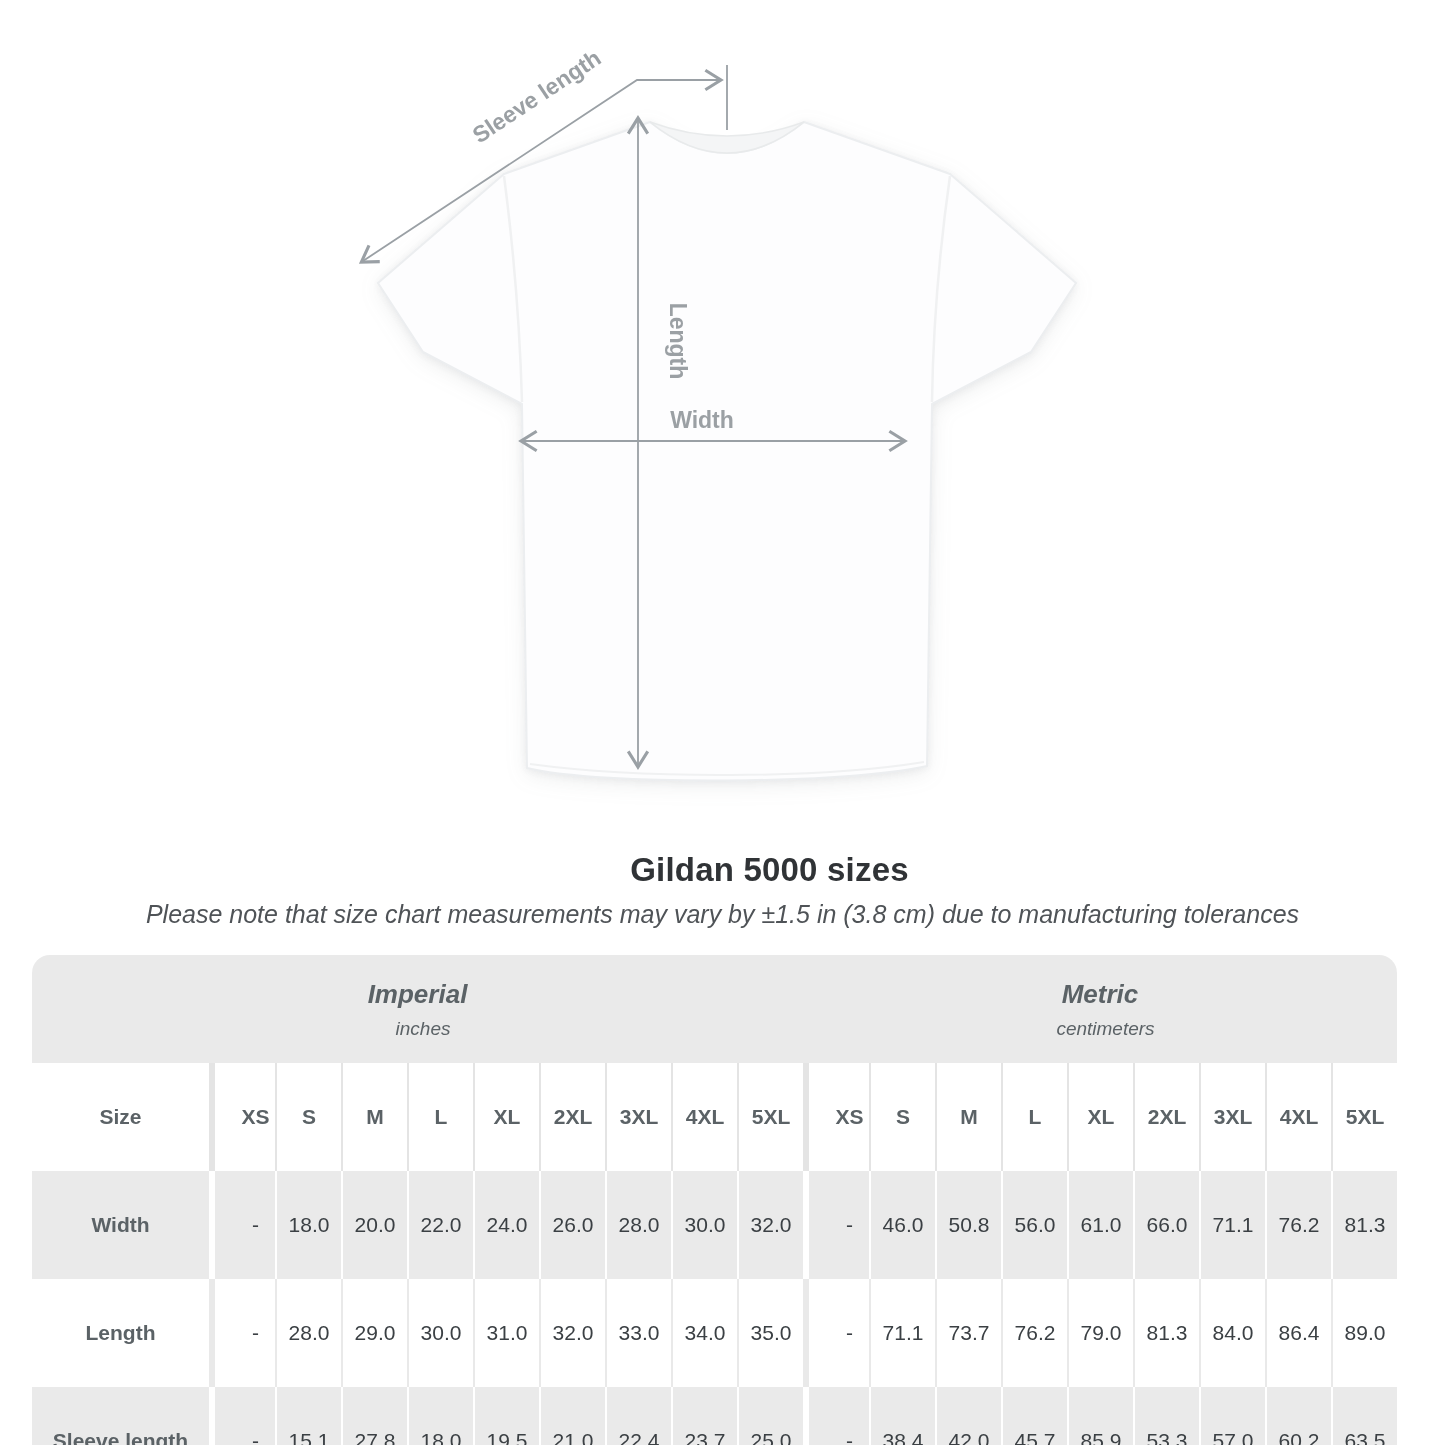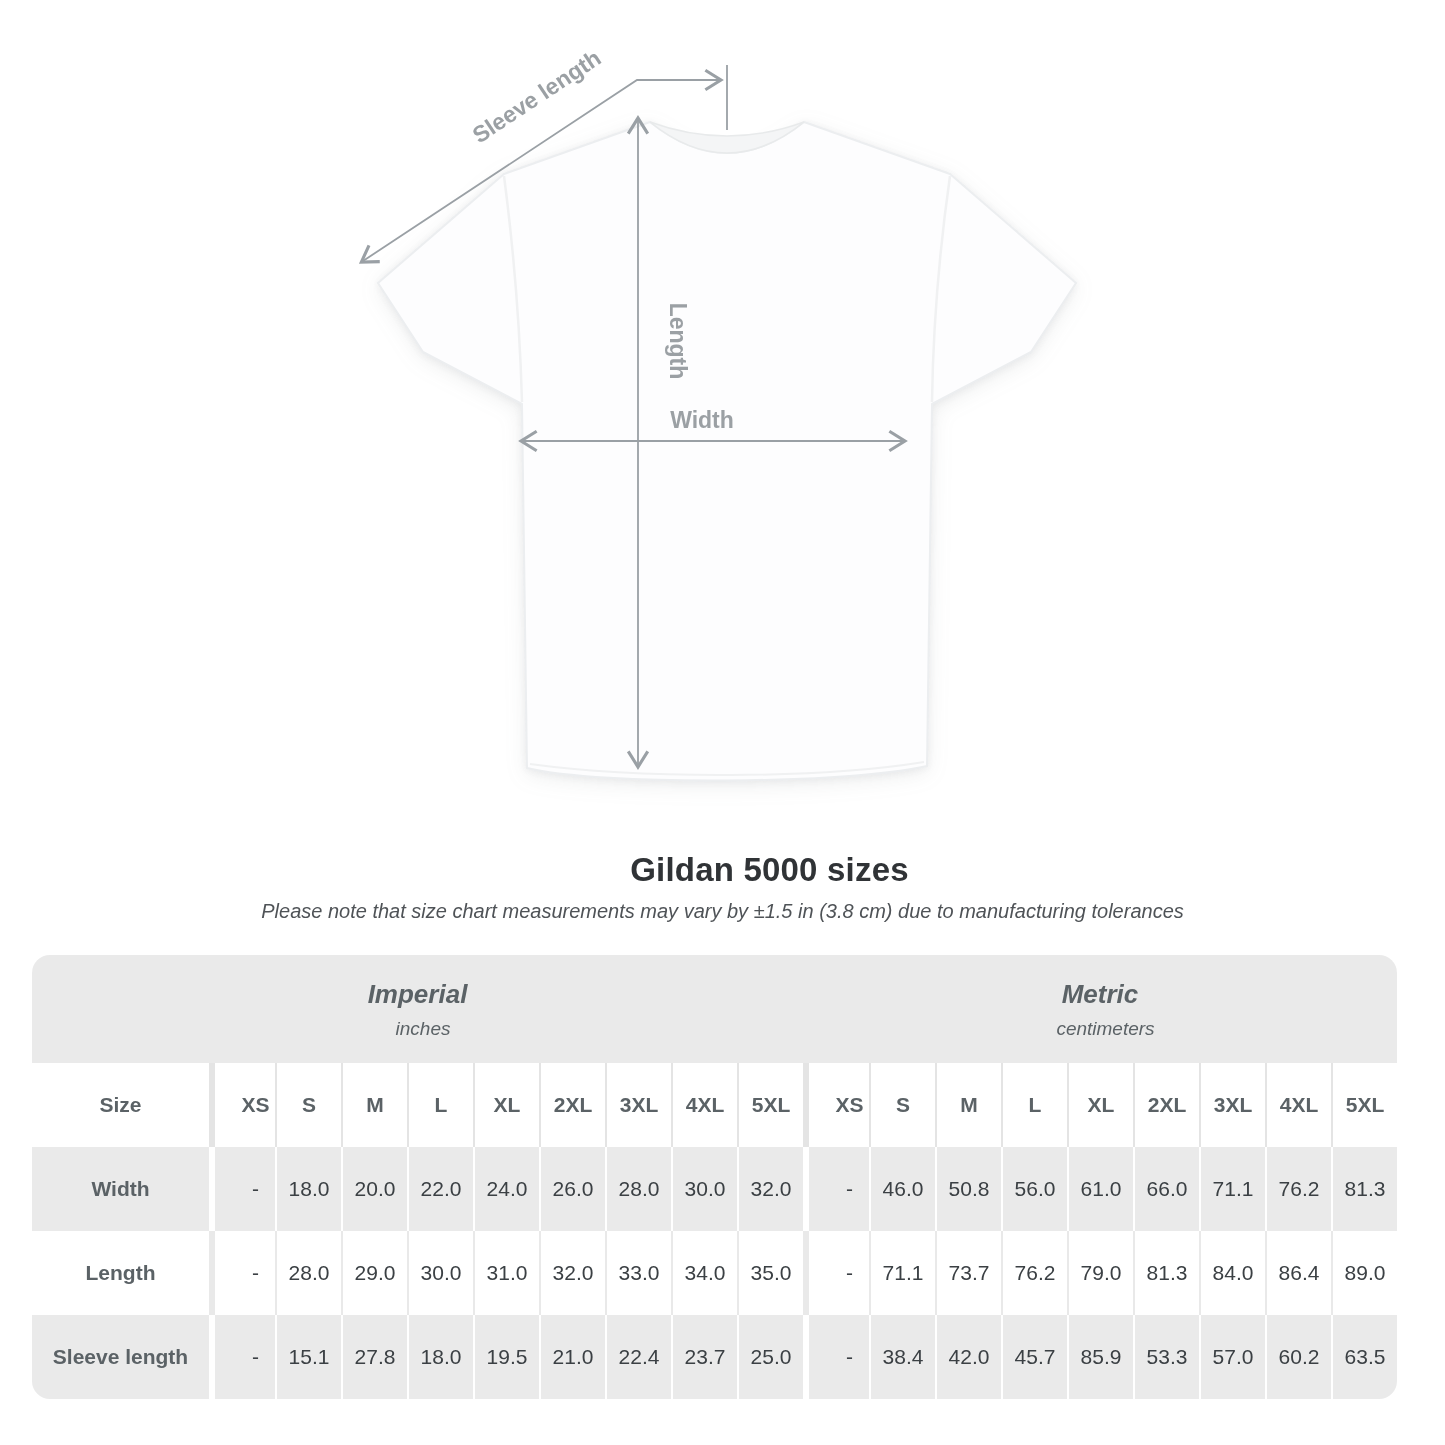--- a/index.html
+++ b/index.html
@@ -5,30 +5,30 @@
   html,body{margin:0;padding:0;background:#ffffff;}
   body{width:1445px;height:1445px;position:relative;overflow:hidden;
        font-family:"Liberation Sans",sans-serif;}
   .figure{position:absolute;top:0;left:0;}
   .shirt{filter:drop-shadow(0 5px 10px rgba(100,105,110,.10)) drop-shadow(0 1px 3px rgba(100,105,110,.08));}
   .measure-line{stroke:#9aa0a5;stroke-width:1.8;fill:none;}
   .measure-label{fill:#9ba0a4;font-weight:700;font-size:23px;font-family:"Liberation Sans",sans-serif;}
   .title{position:absolute;top:851px;left:0;width:100%;text-align:center;
          font-size:33px;font-weight:700;color:#303336;letter-spacing:.2px;padding-left:47px;}
   .subtitle{position:absolute;top:900px;left:0;width:100%;text-align:center;
-         font-size:20px;font-style:italic;color:#4f5357;}
+         font-size:25px;font-style:italic;color:#4f5357;}
   .table{position:absolute;top:955px;left:32px;width:1365px;}
   .band{height:108px;background:#eaeaea;border-radius:18px 18px 0 0;
         display:grid;grid-template-columns:177px repeat(18,1fr);align-items:center;}
   .band-cell{display:flex;flex-direction:column;align-items:center;justify-content:center;}
   .band-imperial{grid-column:1/11;}
   .band-metric{grid-column:11/20;}
   .group-label{font-style:italic;font-weight:700;font-size:26px;color:#5b6266;}
   .group-unit{font-style:italic;font-size:19px;color:#5b6266;margin-top:8px;margin-left:11px;}
-  .row{display:grid;grid-template-columns:177px repeat(18,1fr);height:84px;}
+  .row{display:grid;grid-template-columns:177px repeat(18,1fr);height:108px;}
   .cell{display:flex;align-items:center;justify-content:center;min-width:0;}
   .hrow{background:#ffffff;}
   .hrow .cell{border-left:2px solid #e4e4e4;}
   .white .cell{border-left:2px solid #e9e9e9;}
   .gray{background:#eaeaea;}
   .gray .cell{border-left:2px solid #ffffff;}
   .hrow .cell:first-child,.white .cell:first-child,.gray .cell:first-child{border-left:none;}
   .first,.mfirst{border-left-width:6px !important;padding-left:21px;}
   .head{font-weight:700;font-size:21px;color:#5b6266;}
   .rowlabel{font-weight:700;font-size:21px;color:#5b6266;}

